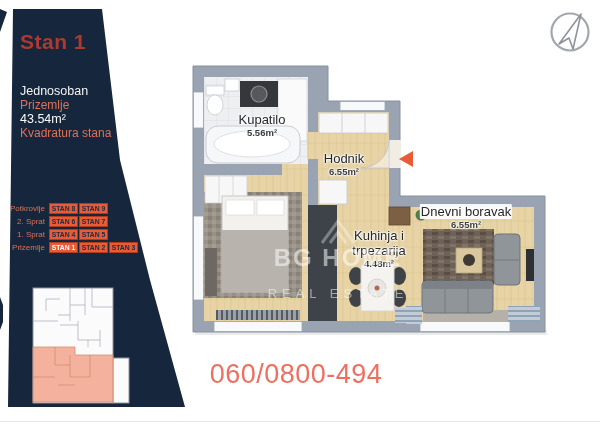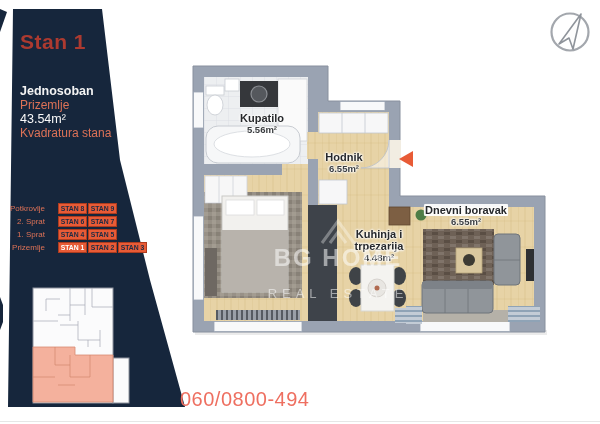--- a/index.html
+++ b/index.html
@@ -5,60 +5,60 @@
   html,body{margin:0;padding:0;background:#fff;}
   .stage{position:relative;width:600px;height:424px;background:#ffffff;overflow:hidden;
          font-family:"Liberation Sans", sans-serif;}
   .abs{position:absolute;}
 
   
   #sidebar-svg{left:0;top:0;z-index:1;}
   .stan-title{left:20px;top:30px;z-index:2;font-size:21px;font-weight:bold;
               color:var(--title-red,#ac3a30);letter-spacing:.5px;}
   .info-block{left:20px;top:84px;z-index:2;line-height:14px;}
-  .info-type{font-size:12.5px;font-weight:bold;color:#f3f3f3;}
+  .info-type{font-size:12.5px;font-weight:normal;color:#f3f3f3;}
   .info-floor{font-size:12px;color:var(--salmon,#dd7257);}
   .info-area{font-size:12.5px;font-weight:normal;color:#fafafa;}
   .info-caption{font-size:12px;color:var(--salmon,#dd7257);}
 
   .floors{left:0;top:202px;z-index:2;}
   .frow{display:flex;align-items:center;height:13px;}
-  .flabel{width:45px;text-align:right;padding-right:12px;font-size:8px;
+  .flabel{width:45px;text-align:right;padding-right:3px;font-size:8px;
           color:var(--salmon,#dd7257);}
   .fcell{width:29px;height:11px;line-height:10px;margin-left:1px;box-sizing:border-box;
          background:var(--accent-orange,#e85b36);border:1px solid #ae3c1f;
          font-size:6.8px;font-weight:bold;color:#1c2b45;text-align:center;}
   .fcell.active{color:#ffffff;}
   .fcell.wide{width:37px;font-size:7.4px;}
 
   #miniplan-svg{left:30px;top:285px;z-index:2;}
 
   
   #plan-svg{left:185px;top:60px;z-index:3;}
 
   .room-label{z-index:4;transform:translateX(-50%);text-align:center;white-space:nowrap;
       color:#26282b;text-shadow:0 0 3px #fff,0 0 3px #fff,0 0 2px #fff,0 0 2px #fff;}
-  .room-name{font-size:11px;font-weight:bold;}
+  .room-name{font-size:13px;font-weight:normal;}
   .room-area{font-size:9.5px;font-weight:bold;color:#3a3d40;}
   .boxed{background:rgba(255,255,255,.92);padding:0 1px;border-radius:1px;}
 
   .watermark{left:238px;top:218px;width:200px;z-index:5;text-align:center;
              color:rgba(255,255,255,.52);pointer-events:none;}
   .wm-logo{opacity:.55;margin-bottom:-4px;}
   .wm-line1{font-size:24px;font-weight:bold;letter-spacing:2px;}
   .wm-line2{font-size:13px;letter-spacing:5px;margin-top:14px;}
 
   .entry-arrow{left:399px;top:151px;width:0;height:0;z-index:6;
       border-top:8px solid transparent;border-bottom:8px solid transparent;
       border-right:14px solid var(--accent-orange,#df4f2b);}
 
   #compass-svg{left:545px;top:8px;z-index:2;}
 
-  .phone{left:180px;top:388px;width:232px;z-index:2;text-align:left;
-         font-size:20px;color:var(--phone-red,#ee6f60);letter-spacing:.5px;}
+  .phone{left:180px;top:359px;width:232px;z-index:2;text-align:center;
+         font-size:27px;color:var(--phone-red,#ee6f60);letter-spacing:.5px;}
 
   .bottom-line{left:0;top:421px;width:600px;height:1px;background:#e6e6e6;z-index:1;}
 </style>
 </head>
 <body>
 
 <div class="stage">
 
   <svg id="sidebar-svg" class="abs" width="200" height="412" viewBox="0 0 200 412">
     <polygon points="13,9 102,9 120,160 150,280 185,407 8,407" fill="var(--panel-navy,#16263c)"></polygon>

